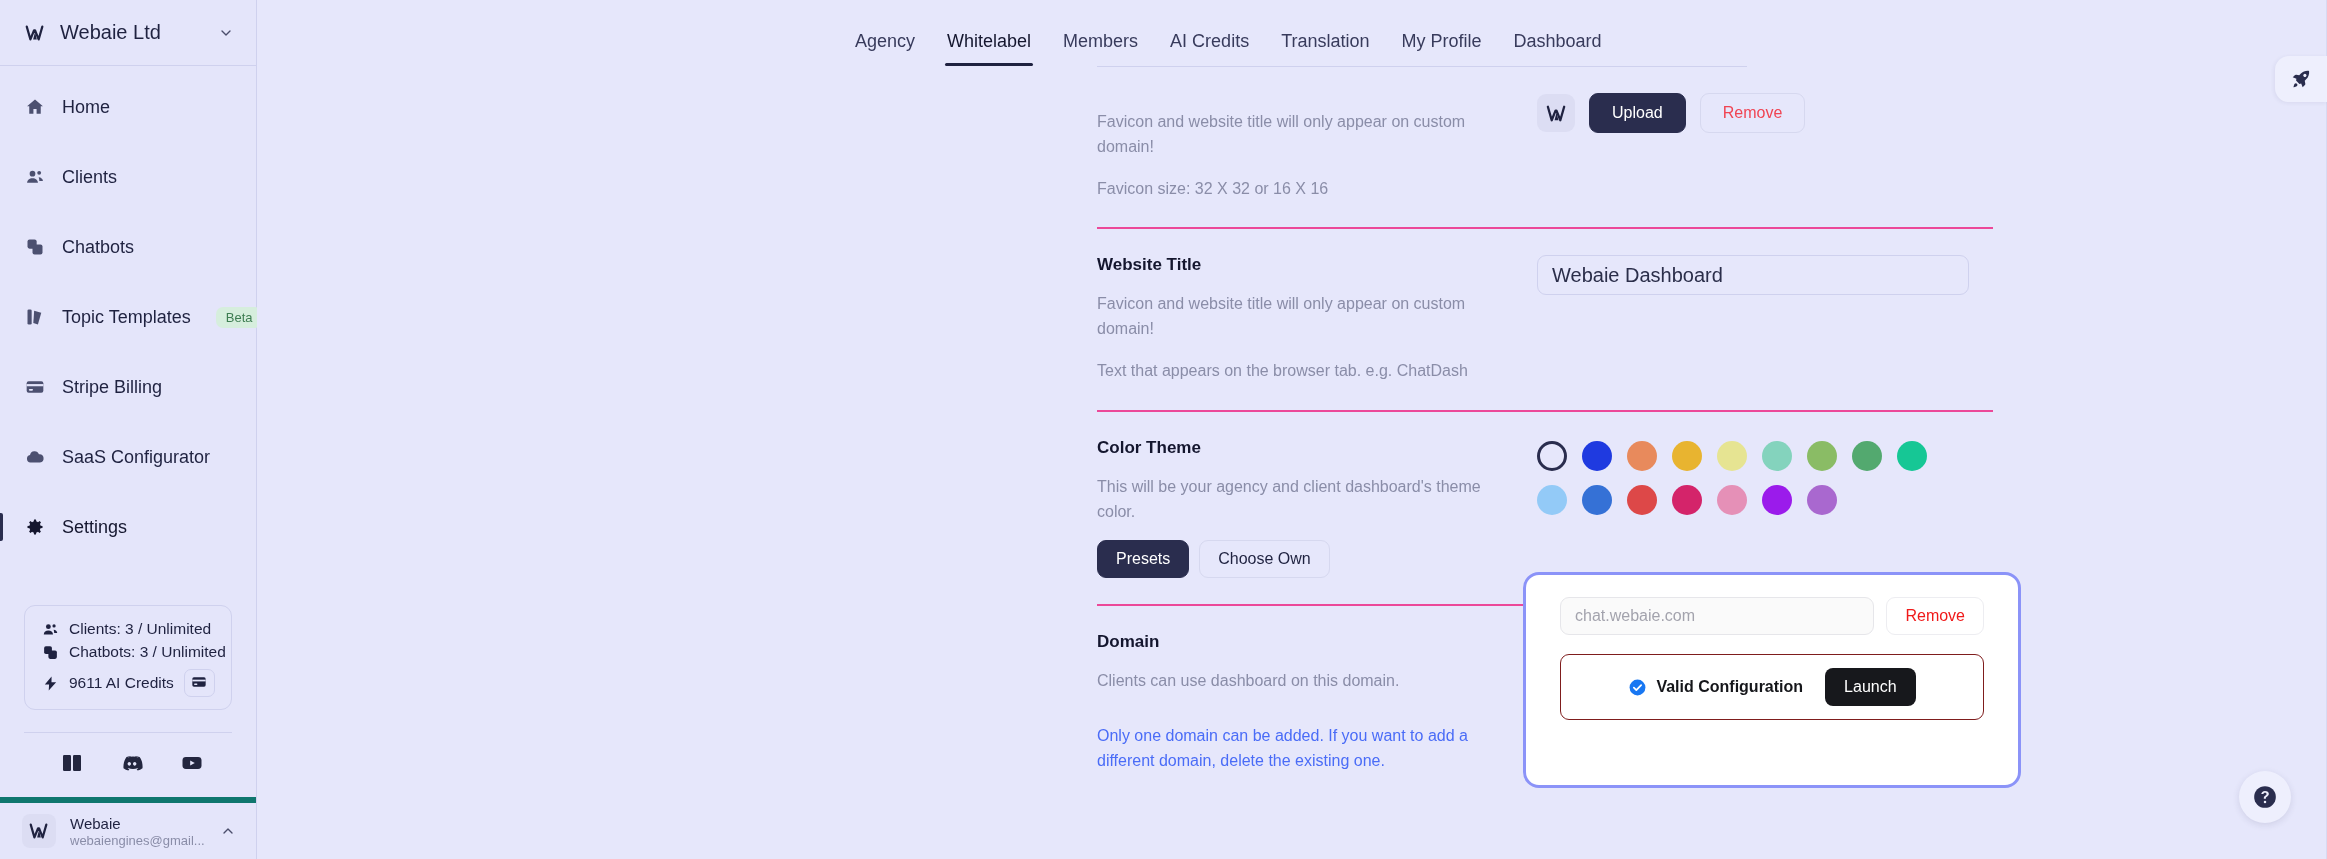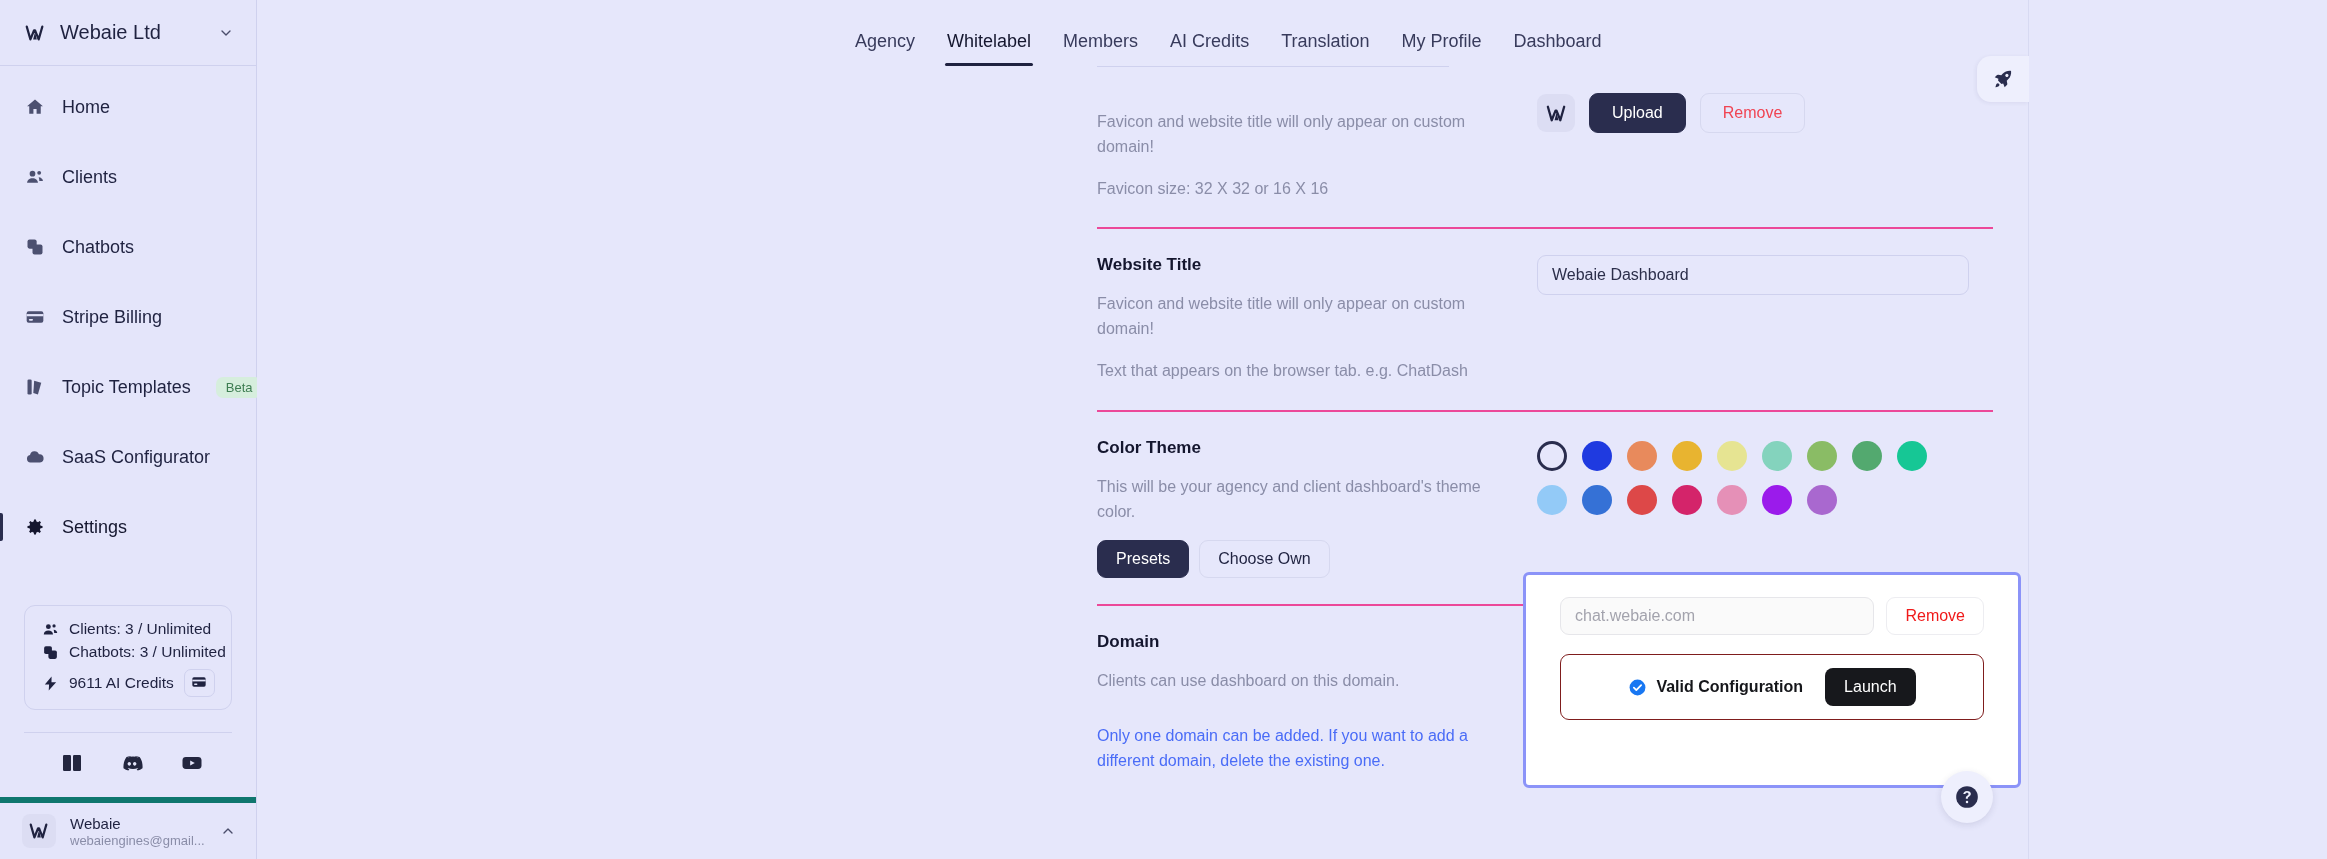--- a/index.html
+++ b/index.html
@@ -2,21 +2,21 @@
 <html><head>
 <meta charset="utf-8">
 <style>
   * { box-sizing: border-box; margin: 0; padding: 0; }
   html, body {
     width: 2327px; height: 859px;
     font-family: "Liberation Sans", sans-serif;
     background: #e6e7fb;
     overflow: hidden;
   }
-  .app { display: flex; width: 2029px; height: 859px; position: relative; }
+  .app { display: flex; width: 2327px; height: 859px; position: relative; }
 
   
   .sidebar {
     width: 257px; height: 859px;
     background: #e4e5fa;
     border-right: 1px solid #cfd1ee;
     display: flex; flex-direction: column;
     flex: 0 0 257px;
     position: relative;
   }
@@ -131,39 +131,39 @@
     white-space: nowrap;
   }
   .btn-dark { background: #2a2d4e; color: #ffffff; border-color: #2a2d4e; }
   .btn-outline-danger { border-color: #d6d8ef; color: #f04452; background: transparent; }
   .btn-outline { border-color: #d6d8ef; color: #1f2240; background: transparent; }
 
   .text-input {
     width: 432px; height: 40px;
     border: 1px solid #cfd1ee; border-radius: 9px;
     background: transparent; padding: 0 14px;
-    font-size: 16px; color: #2b2e4a;
+    font-size: 20px; color: #2b2e4a;
     font-family: "Liberation Sans", sans-serif;
     outline: none;
   }
   .text-input::placeholder { color: #9a9db6; }
 
   .theme-actions { display: flex; gap: 10px; margin-top: 16px; }
   .theme-actions .btn { padding: 9px 18px; }
 
   .swatches { display: flex; flex-direction: column; gap: 14px; padding-top: 3px; width: 100%; }
   .swatch-row { display: flex; gap: 15px; }
   .swatch { width: 30px; height: 30px; border-radius: 50%; cursor: pointer; flex: 0 0 30px; }
   .swatch.empty { background: transparent; border: 3px solid #2a2d4e; }
 
   
   .domain-card {
     position: absolute; left: 1266px; top: 572px;
     width: 498px; height: 216px;
-    border: 3px solid #8b93f8; border-radius: 6px;
+    border: 3px solid #8b93f8; border-radius: 16px;
     background: #ffffff; padding: 22px 34px 0 34px;
   }
   .domain-row { display: flex; gap: 12px; align-items: center; }
   .domain-input {
     flex: 1; height: 38px;
     border: 1px solid #e6e6ea; border-radius: 9px;
     background: #fafafa; padding: 0 14px;
     font-size: 16px; color: #2b2e4a; outline: none;
     font-family: "Liberation Sans", sans-serif;
   }
@@ -255,37 +255,37 @@
               <rect x="3" y="3" width="11" height="11" rx="2.5"></rect>
               <rect x="9" y="9" width="12" height="12" rx="2.5"></rect>
             </svg>
         </span>
         <span class="lbl">Chatbots</span>
       </div>
 
       <div class="nav-item">
         <span class="ic">
           <svg width="20" height="20" viewBox="0 0 24 24" fill="currentColor">
+              <rect x="3" y="3" width="5" height="18" rx="1.6"></rect>
+              <path d="M11 4.5 19.5 7 15.5 21 10 19.2z"></path>
+            </svg>
+        </span>
+        <span class="lbl">Topic Templates</span>
+        <span class="beta-badge">Beta</span>
+      </div>
+
+      <div class="nav-item">
+        <span class="ic">
+          <svg width="20" height="20" viewBox="0 0 24 24" fill="currentColor">
               <rect x="2" y="5" width="20" height="14" rx="2.4"></rect>
               <rect x="2" y="8.5" width="20" height="2.6" fill="#e4e5fa"></rect>
               <rect x="4.6" y="14.4" width="5" height="2" rx="1" fill="#e4e5fa"></rect>
             </svg>
         </span>
         <span class="lbl">Stripe Billing</span>
-      </div>
-
-      <div class="nav-item">
-        <span class="ic">
-          <svg width="20" height="20" viewBox="0 0 24 24" fill="currentColor">
-              <rect x="3" y="3" width="5" height="18" rx="1.6"></rect>
-              <path d="M11 4.5 19.5 7 15.5 21 10 19.2z"></path>
-            </svg>
-        </span>
-        <span class="lbl">Topic Templates</span>
-        <span class="beta-badge">Beta</span>
       </div>
 
       <div class="nav-item">
         <span class="ic">
           <svg width="20" height="20" viewBox="0 0 24 24" fill="currentColor">
               <path d="M6.5 18.5A4.5 4.5 0 0 1 6 9.6a5.6 5.6 0 0 1 10.7-.9A4.4 4.4 0 0 1 18 18.5H6.5z"></path>
             </svg>
         </span>
         <span class="lbl">SaaS Configurator</span>
       </div>

